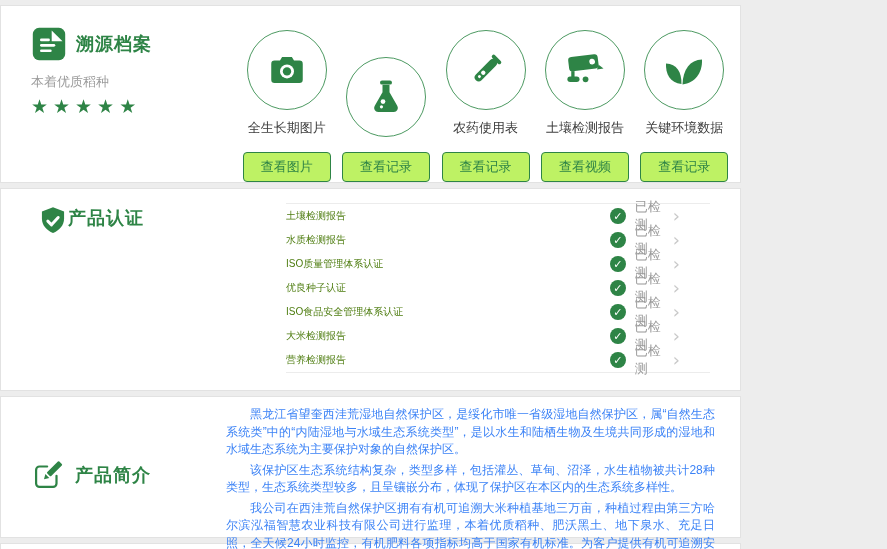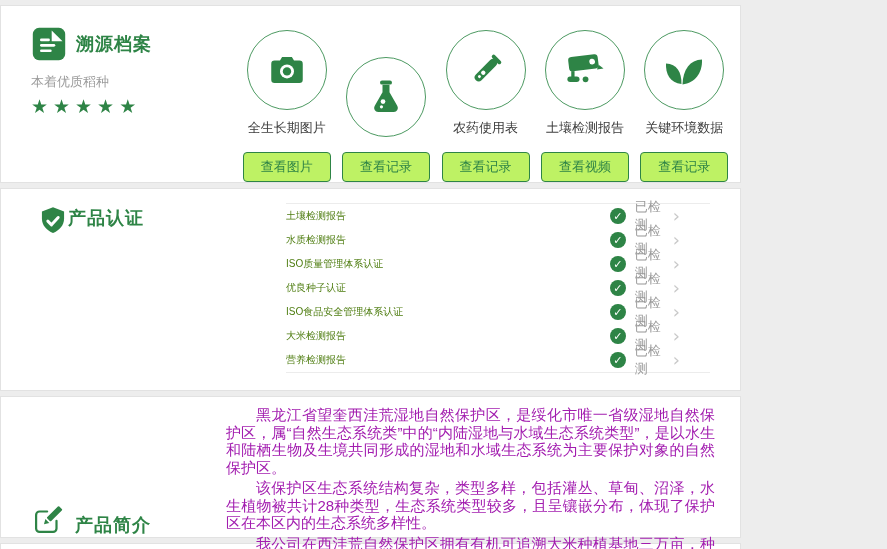--- a/index.html
+++ b/index.html
@@ -53,22 +53,22 @@
   .cert-row{display:flex;align-items:center;height:24px;padding-right:30px;cursor:pointer;}
   .cert-label{width:330px;font-size:10px;color:#4d7c0f;}
   .cert-status{display:flex;align-items:center;gap:9px;font-size:13px;color:#9a9a9a;}
   .check-badge{
     width:16px;height:16px;border-radius:50%;background:var(--green);
     color:#fff;font-size:11px;line-height:16px;text-align:center;display:inline-block;
   }
   .chevron{margin-left:auto;color:#c9c9c9;font-size:18px;line-height:1;font-family:"DejaVu Sans",sans-serif;}
   
   .card-intro{height:142px;display:flex;}
-  .intro-left{width:225px;padding:16px 0 0 30px;display:flex;align-items:flex-end;gap:10px;flex-shrink:0;}
-  .intro-text{flex:1;padding:9px 25px 17px 0;font-size:15px;line-height:17.5px;color:#a21caf;text-align:justify;}
+  .intro-left{width:225px;padding:16px 0 0 30px;display:flex;align-items:center;gap:10px;flex-shrink:0;}
+  .intro-text{flex:1;padding:9px 25px 17px 0;font-size:12px;line-height:17.5px;color:#3b82f6;text-align:justify;}
   .intro-text p{text-indent:2em;margin-bottom:3px;}
   
   .card-next{height:20px;}
   svg{display:block;}
 </style>
 </head>
 <body>
 
 <div class="page">
 

